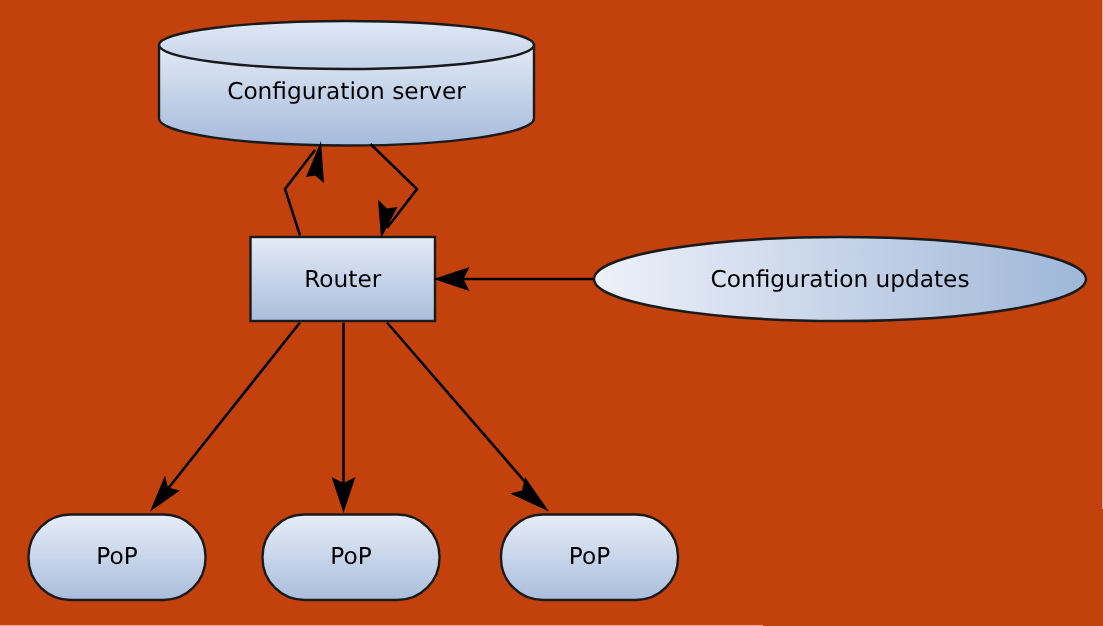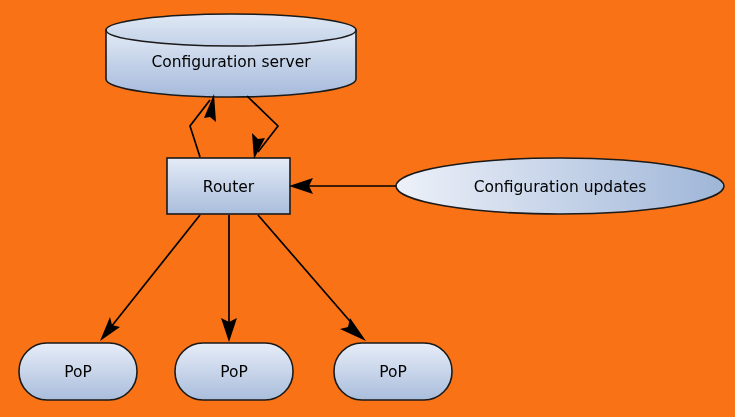--- a/index.html
+++ b/index.html
@@ -10,21 +10,21 @@
   body {
     width: 735px;
     height: 417px;
     font-family: "DejaVu Sans", sans-serif;
     overflow: hidden;
   }
   #diagram-root {
     position: relative;
     width: 735px;
     height: 417px;
-    background: #f97316;
+    background: #c2410c;
   }
   svg.canvas {
     position: absolute;
     top: 0;
     left: 0;
     width: 735px;
     height: 417px;
   }
   .node-label {
     font-family: "DejaVu Sans", sans-serif;

